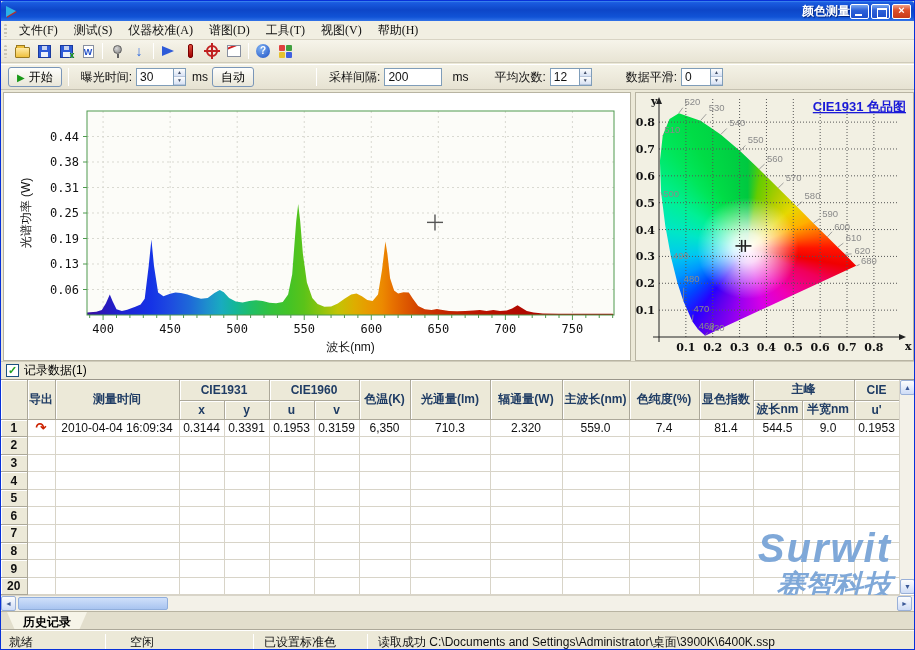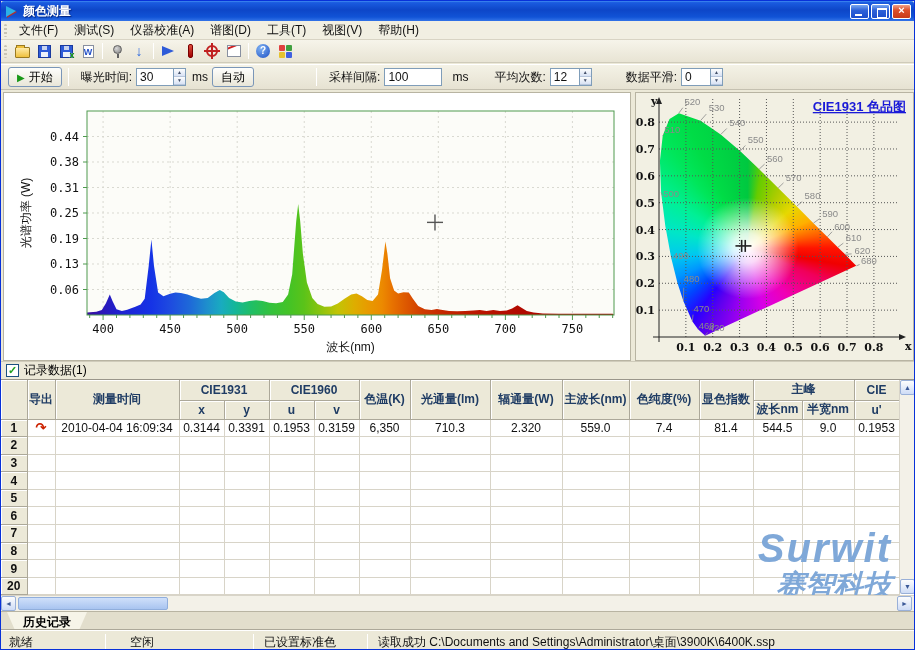--- a/index.html
+++ b/index.html
@@ -6,21 +6,21 @@
   *{box-sizing:border-box;}
   .window{position:relative;width:915px;height:650px;background:#ECE9D8;
     font-family:"Liberation Sans",sans-serif;border:1px solid #0831D9;overflow:hidden;}
   
   .titlebar{position:absolute;left:0;top:0;right:0;height:20px;
     background:linear-gradient(180deg,#418DF1 0%,#1A5BE0 8%,#0D46C8 45%,#1153D6 80%,#3273E8 100%);
     display:flex;align-items:center;padding:0 3px;border-radius:3px 3px 0 0;}
   .app-icon{width:13px;height:13px;margin:0 4px 0 2px;position:relative;}
   .app-icon:before{content:"";position:absolute;left:0;top:1px;border-left:10px solid #2BB1E8;
     border-top:5px solid transparent;border-bottom:6px solid transparent;filter:drop-shadow(1px 1px 0 #B03030);}
-  .title-text{color:#fff;font-weight:bold;font-size:12px;text-shadow:1px 1px 1px #00227A;flex:1;}
+  .title-text{color:#fff;font-weight:bold;font-size:12px;text-shadow:1px 1px 1px #00227A;flex:1;text-align:right;}
   .win-buttons{display:flex;gap:2px;}
   .winbtn{width:19px;height:15px;border-radius:2px;border:1px solid #fff;
     background:linear-gradient(180deg,#7AA8F0,#2E62D8 40%,#1C4ECC);position:relative;}
   .winbtn.close{background:linear-gradient(180deg,#F0A088,#DD4F2A 40%,#C83A18);}
   .winbtn .glyph{position:absolute;left:0;top:-1px;width:100%;text-align:center;color:#fff;font-size:11px;font-weight:bold;}
   .winbtn.min:after{content:"";position:absolute;left:4px;bottom:2px;width:7px;height:2px;background:#fff;}
   .winbtn.restore:after{content:"";position:absolute;left:5px;top:3px;width:8px;height:7px;border:1px solid #fff;border-top:2px solid #fff;}
   
   .menubar{position:absolute;left:0;top:20px;right:0;height:19px;background:#F1EFE2;
     border-bottom:1px solid #D8D4C4;display:flex;align-items:center;font-size:12px;}
@@ -122,21 +122,21 @@
       <span class="winbtn min"></span>
       <span class="winbtn restore"></span>
       <span class="winbtn close">
           <span class="glyph">×</span>
         </span>
     </span>
   </div>
 
   <div class="menubar">
     <span class="grip"></span>
-    <span id="menu-items" style="display:flex;">
+    <span id="menu-items" style="display:flex;font-family:Liberation Serif, serif;">
         <span class="menu-item">文件(F)</span>
         <span class="menu-item">测试(S)</span>
         <span class="menu-item">仪器校准(A)</span>
         <span class="menu-item">谱图(D)</span>
         <span class="menu-item">工具(T)</span>
         <span class="menu-item">视图(V)</span>
         <span class="menu-item">帮助(H)</span>
       </span>
   </div>
 
@@ -203,21 +203,21 @@
     <span class="spinner">
         <span>▲</span>
         <span>▼</span>
       </span>
     <span class="cb-label">ms</span>
     <button class="xp-btn">
         <span>自动</span>
       </button>
     <span class="cb-sep" style="margin-left:62px;"></span>
     <span class="cb-label">采样间隔:</span>
-    <span class="field" style="width:58px;">100</span>
+    <span class="field" style="width:58px;">200</span>
     <span class="cb-label" style="margin-left:10px;">ms</span>
     <span class="cb-label" style="margin-left:22px;">平均次数:</span>
     <span class="field" style="width:30px;">12</span>
     <span class="spinner">
         <span>▲</span>
         <span>▼</span>
       </span>
     <span class="cb-label" style="margin-left:34px;">数据平滑:</span>
     <span class="field" style="width:30px;">0</span>
     <span class="spinner">

